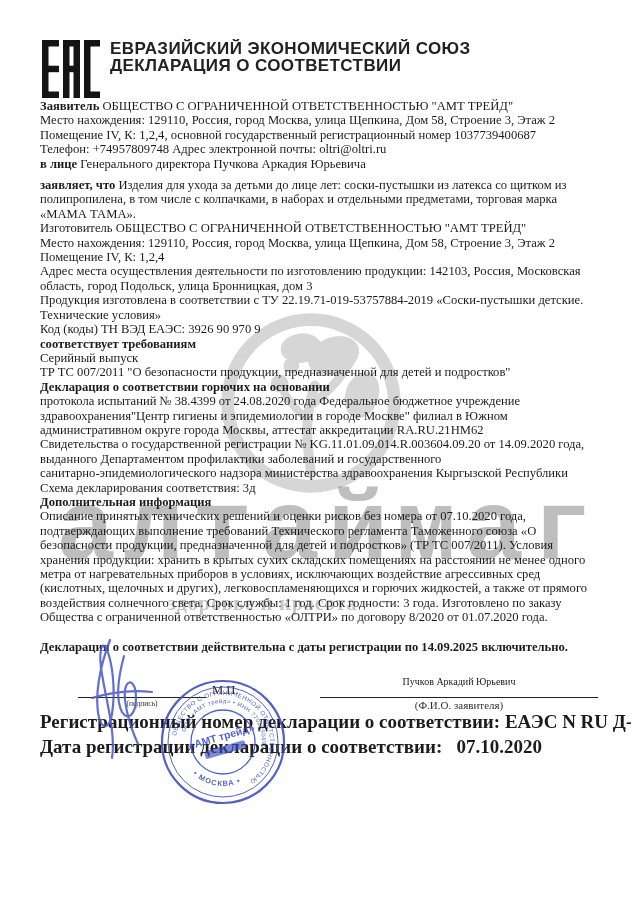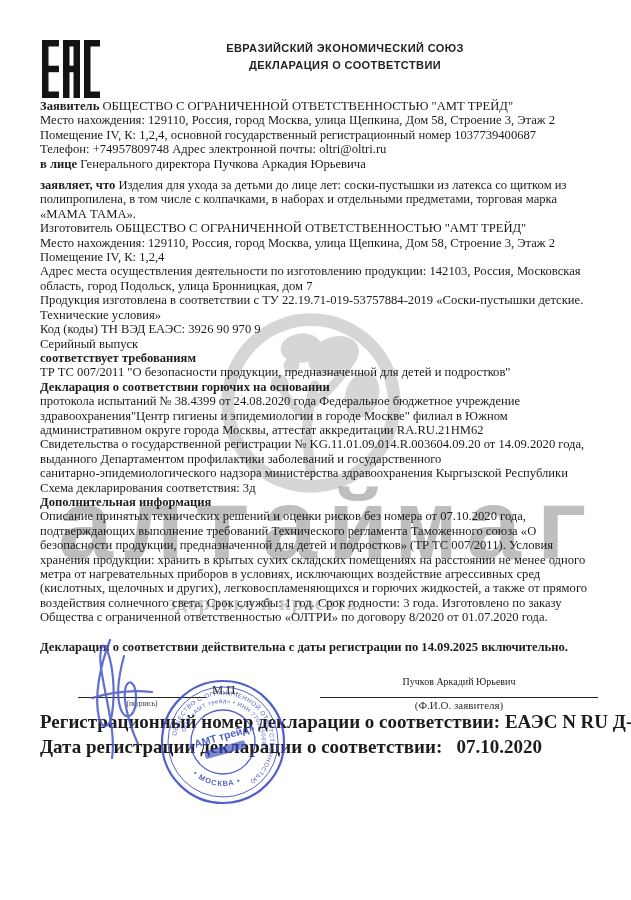--- a/index.html
+++ b/index.html
@@ -1,22 +1,22 @@
 <!DOCTYPE html>
 <html><head>
 <meta charset="utf-8">
 <style>
   html,body{margin:0;padding:0;background:#ffffff;}
   .page{position:relative;width:631px;height:900px;background:#ffffff;overflow:hidden;
         font-family:"Liberation Serif",serif;color:#1c1c1c;}
   
   .eac-logo{position:absolute;left:42px;top:40px;width:58px;height:58px;}
-  .titles{position:absolute;left:110px;top:40px;width:470px;text-align:center;
+  .titles{position:absolute;left:110px;top:40px;width:470px;
           font-family:"Liberation Sans",sans-serif;font-weight:bold;
-          font-size:11px;line-height:17px;letter-spacing:.4px;color:#222;}
+          font-size:17px;line-height:17px;letter-spacing:.4px;color:#222;}
   
   .wm-layer{position:absolute;inset:0;z-index:0;pointer-events:none;}
   .wm-circle{position:absolute;left:213px;top:305px;width:196px;height:196px;opacity:.55;}
   .wm-brand{position:absolute;left:56px;top:483px;font-family:Liberation Mono, monospace;
             font-weight:bold;font-size:100px;line-height:100px;letter-spacing:8px;
             color:rgba(110,110,110,.45);white-space:nowrap;}
   .wm-tagline{position:absolute;left:168px;top:586px;font-family:Liberation Serif, serif;
             font-weight:bold;font-size:20px;line-height:34px;letter-spacing:1px;
             color:rgba(120,120,120,.42);white-space:nowrap;}
   
@@ -96,26 +96,26 @@
       <div class="doc-line"><span>Помещение IV, К: 1,2,4, основной государственный регистрационный номер 1037739400687</span></div>
       <div class="doc-line"><span>Телефон: +74957809748 Адрес электронной почты: oltri@oltri.ru</span></div>
       <div class="doc-line"><span class="b">в лице</span><span> Генерального директора Пучкова Аркадия Юрьевича</span></div>
       <div class="doc-line g1"><span class="b">заявляет, что</span><span> Изделия для ухода за детьми до лице лет: соски-пустышки из латекса со щитком из</span></div>
       <div class="doc-line"><span>полипропилена, в том числе с колпачками, в наборах и отдельными предметами, торговая марка</span></div>
       <div class="doc-line"><span>«МАМА ТАМА».</span></div>
       <div class="doc-line"><span>Изготовитель ОБЩЕСТВО С ОГРАНИЧЕННОЙ ОТВЕТСТВЕННОСТЬЮ "АМТ ТРЕЙД"</span></div>
       <div class="doc-line"><span>Место нахождения: 129110, Россия, город Москва, улица Щепкина, Дом 58, Строение 3, Этаж 2</span></div>
       <div class="doc-line"><span>Помещение IV, К: 1,2,4</span></div>
       <div class="doc-line"><span>Адрес места осуществления деятельности по изготовлению продукции: 142103, Россия, Московская</span></div>
-      <div class="doc-line"><span>область, город Подольск, улица Бронницкая, дом 7</span></div>
+      <div class="doc-line"><span>область, город Подольск, улица Бронницкая, дом 3</span></div>
       <div class="doc-line"><span>Продукция изготовлена в соответствии с ТУ 22.19.71-019-53757884-2019 «Соски-пустышки детские.</span></div>
       <div class="doc-line"><span>Технические условия»</span></div>
       <div class="doc-line"><span>Код (коды) ТН ВЭД ЕАЭС: 3926 90 970 9</span></div>
+      <div class="doc-line"><span class="b">соответствует требованиям</span></div>
       <div class="doc-line"><span>Серийный выпуск</span></div>
-      <div class="doc-line"><span class="b">соответствует требованиям</span></div>
       <div class="doc-line"><span>ТР ТС 007/2011 "О безопасности продукции, предназначенной для детей и подростков"</span></div>
       <div class="doc-line"><span class="b">Декларация о соответствии горючих на основании</span></div>
       <div class="doc-line"><span>протокола испытаний № 38.4399 от 24.08.2020 года Федеральное бюджетное учреждение</span></div>
       <div class="doc-line"><span>здравоохранения"Центр гигиены и эпидемиологии в городе Москве"  филиал в Южном</span></div>
       <div class="doc-line"><span>административном округе города Москвы, аттестат аккредитации RA.RU.21НМ62</span></div>
       <div class="doc-line"><span>Свидетельства о государственной регистрации № KG.11.01.09.014.R.003604.09.20 от 14.09.2020 года,</span></div>
       <div class="doc-line"><span>выданного Департаментом профилактики заболеваний и государственного</span></div>
       <div class="doc-line"><span>санитарно-эпидемиологического надзора министерства здравоохранения Кыргызской Республики</span></div>
       <div class="doc-line"><span>Схема декларирования соответствия: 3д</span></div>
       <div class="doc-line"><span class="b">Дополнительная информация</span></div>

